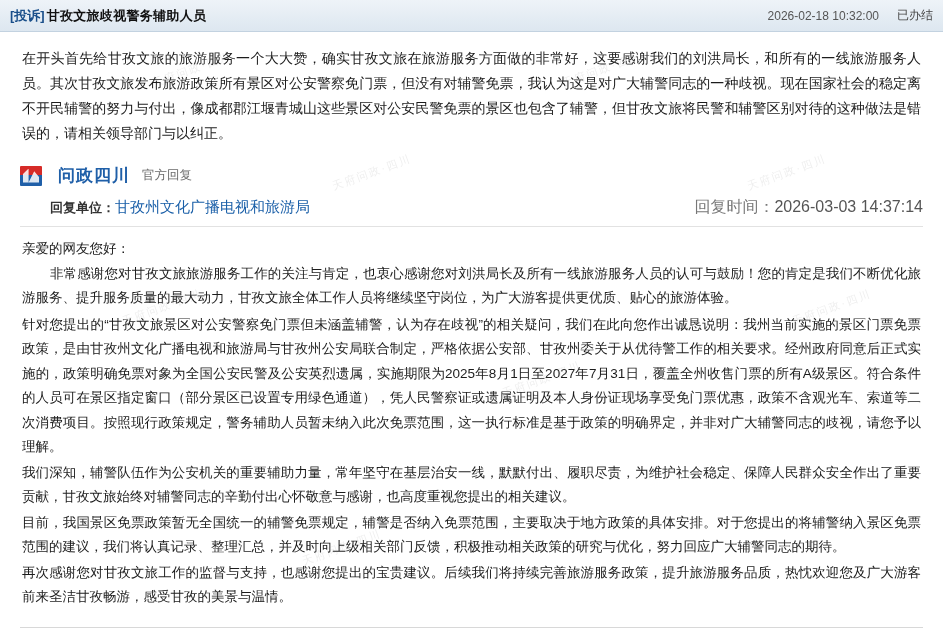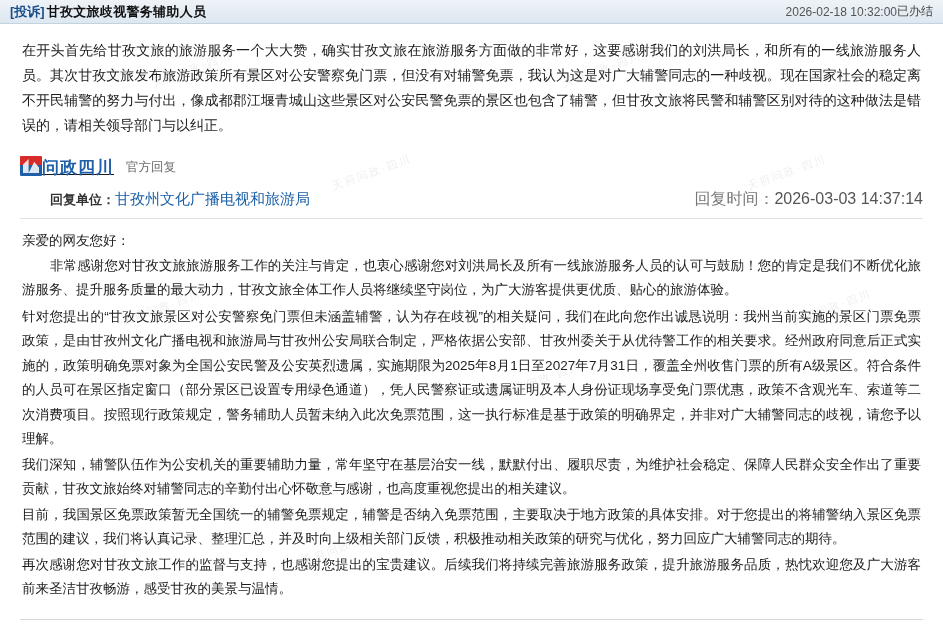--- a/index.html
+++ b/index.html
@@ -10,21 +10,21 @@
     background: #ffffff;
     font-family: "Liberation Sans", sans-serif;
     font-size: 13.5px;
     color: #1a1a1a;
     overflow: hidden;
     position: relative;
   }
 
   
   .topbar {
-    height: 24px;
+    height: 32px;
     background: linear-gradient(to bottom, #eef3f8, #dde7f0);
     border-bottom: 1px solid #c3d2e0;
     display: flex;
     align-items: center;
     padding: 0 10px;
     font-size: 13px;
     position: relative;
   }
   .topbar .tag {
     color: #1a4f8a;
@@ -33,20 +33,21 @@
   }
   .topbar .title {
     color: #111;
     font-weight: bold;
     letter-spacing: .3px;
   }
   .topbar .right {
     margin-left: auto;
     display: flex;
     align-items: center;
+    gap: 18px;
     color: #555;
     font-size: 12px;
   }
   .topbar .status { color: #444; }
 
   
   .content { padding: 0 20px; }
 
   .complaint {
     padding: 14px 2px 10px 2px;
@@ -57,21 +58,21 @@
     color: #1c1c1c;
   }
 
   
   .reply-head {
     display: flex;
     align-items: center;
     padding: 8px 0 6px 0;
     gap: 8px;
   }
-  .logo-wrap { display: flex; gap: 0; text-decoration: underline; }
+  .logo-wrap { display: flex; align-items: center; gap: 16px; }
   .logo-mark {
     width: 22px; height: 20px;
     background:
       linear-gradient(to bottom, #d62b28 0 45%, #1f5fa8 45% 100%);
     position: relative;
     border-radius: 1px;
     flex: none;
   }
   .logo-mark::after {
     content: "";

